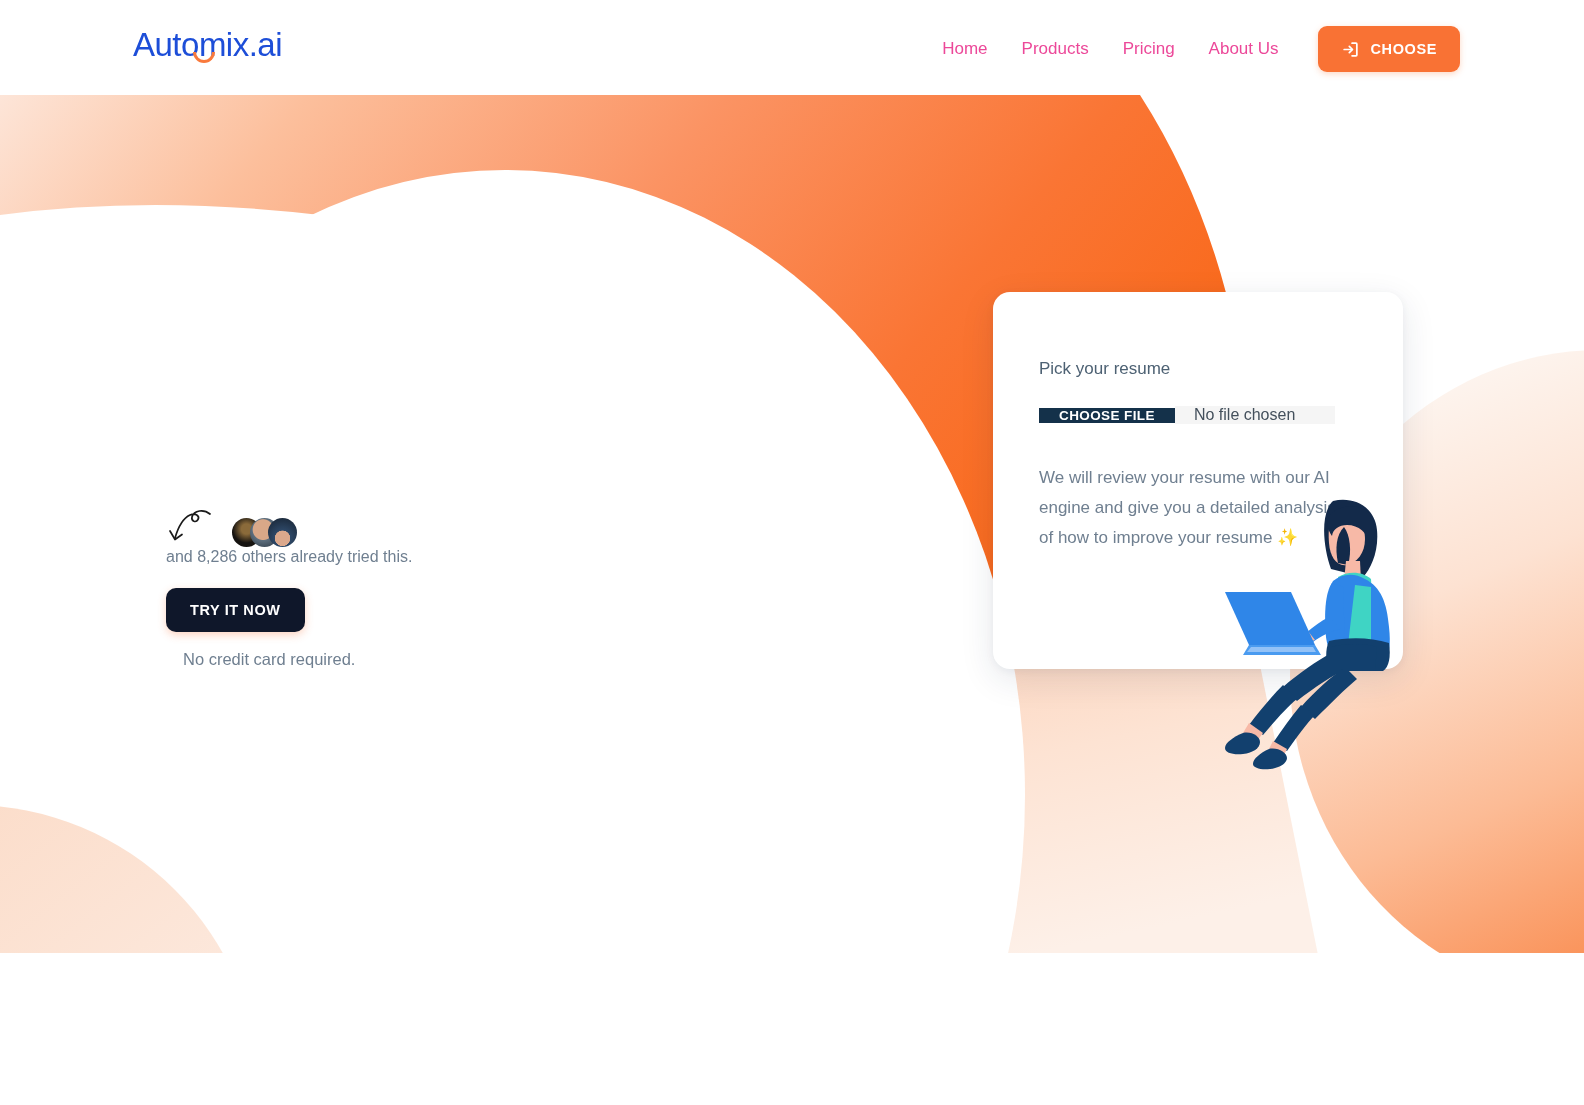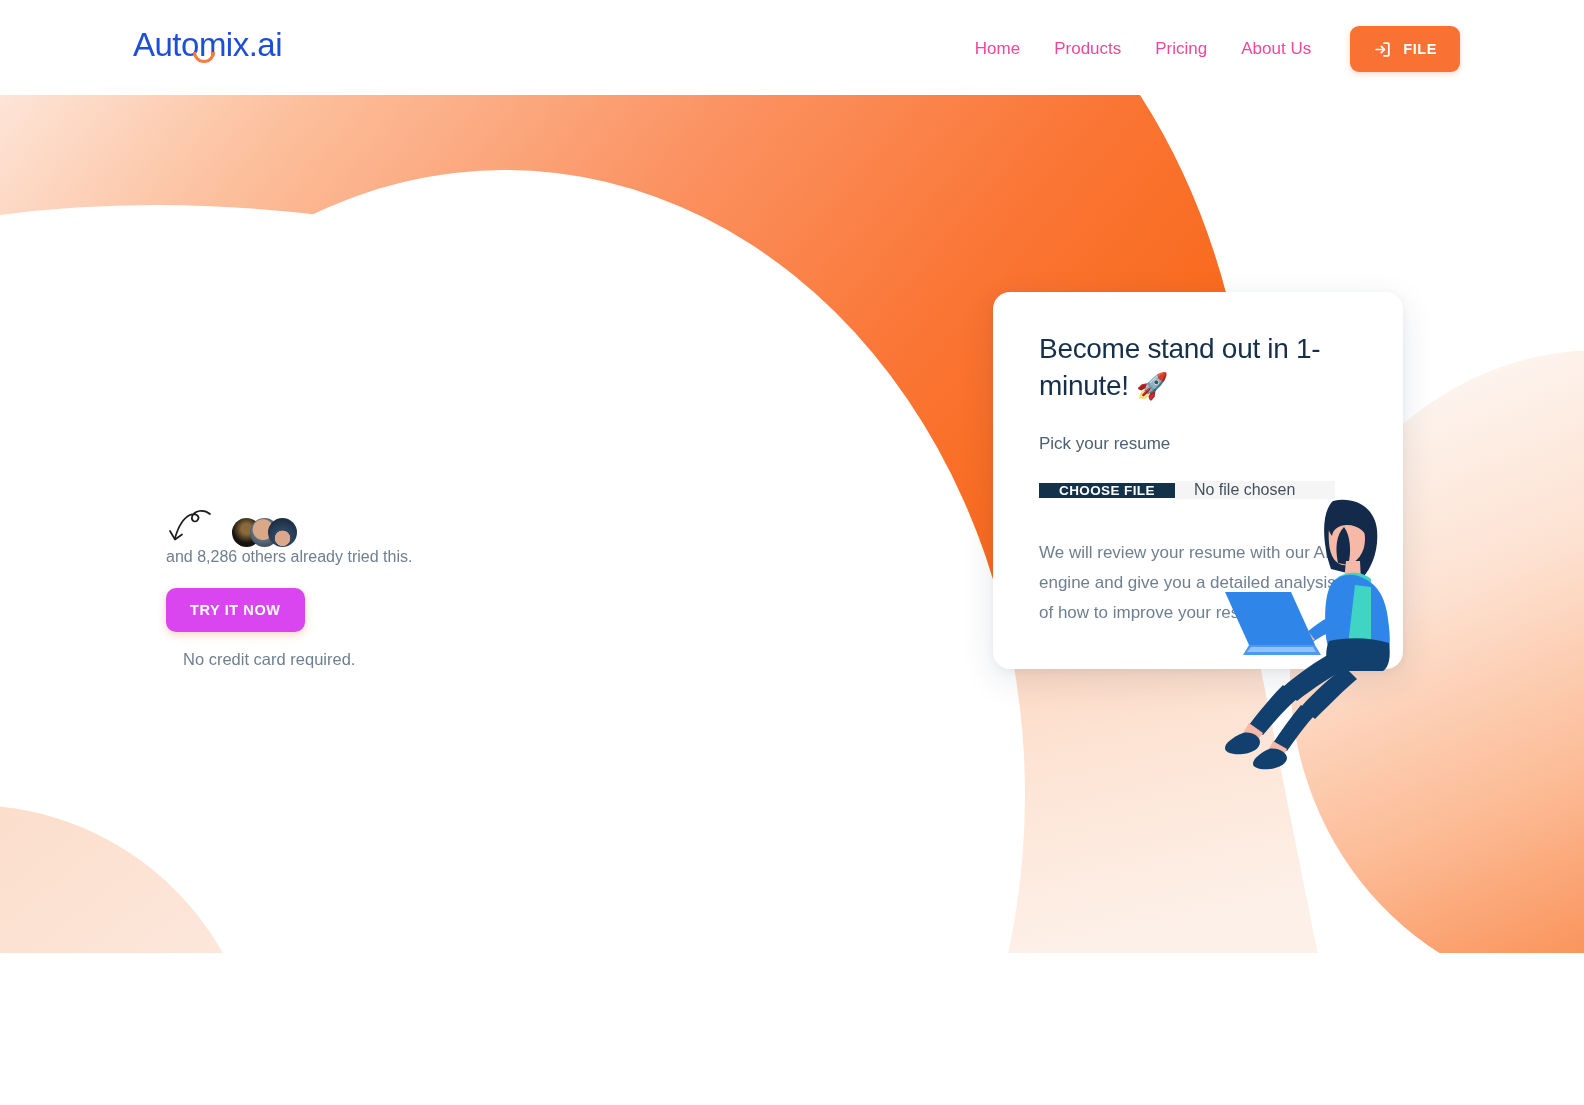--- a/index.html
+++ b/index.html
@@ -165,21 +165,21 @@
     font-size: 16px;
     color: #6f7f90;
     z-index: 20;
     white-space: nowrap;
   }
 
   .cta-btn {
     position: absolute;
     left: 166px;
     top: 588px;
-    background: #d946ef;
+    background: #0f172a;
     border: none;
     border-radius: 10px;
     height: 44px;
     padding: 0 24px;
     color: #ffffff;
     font-size: 14.5px;
     font-weight: 700;
     letter-spacing: 0.6px;
     cursor: pointer;
     z-index: 20;
@@ -338,21 +338,21 @@
       <a class="nav-link" href="#">About Us</a>
 
       <button class="login-btn">
         <span>
           <svg class="login-icon" viewBox="0 0 24 24" fill="none" stroke="#ffffff" stroke-width="2.2" stroke-linecap="round" stroke-linejoin="round">
             <path d="M14 4 H19 A1 1 0 0 1 20 5 V19 A1 1 0 0 1 19 20 H14"></path>
             <path d="M4 12 H14"></path>
             <path d="M10.5 8 L14.5 12 L10.5 16"></path>
           </svg>
         </span>
-        <span class="login-label">FILE</span>
+        <span class="login-label">CHOOSE</span>
       </button>
     </nav>
   </div>
 
 
   <div class="social-row">
     <span>
       <svg class="curve-arrow" viewBox="0 0 52 42" fill="none" stroke="#1a1a1a" stroke-width="1.7" stroke-linecap="round" stroke-linejoin="round">
         <path d="M44,6 C38,1 28,2 26,9 C25,13.5 30,15 32,11.5 C34,8 29.5,4.5 24,7
                  C17.5,10 12.5,18 9,30"></path>
@@ -366,24 +366,20 @@
     </span>
   </div>
 
   <div class="social-text">and 8,286 others already tried this.</div>
 
   <button class="cta-btn">TRY IT NOW</button>
 
   <div class="no-credit">No credit card required.</div>
 
   <div class="card">
-    <div class="card-title">
-      <span>Become stand out in 1-minute!</span>
-      <span class="card-emoji">🚀</span>
-    </div>
 
     <div class="card-label">Pick your resume</div>
 
     <div class="file-row">
       <button class="choose-file">CHOOSE FILE</button>
       <span class="file-name">No file chosen</span>
     </div>
 
     <div class="card-desc">
       <span>We will review your resume with our AI engine and give you a detailed analysis of how to improve your resume </span><span>✨</span>

